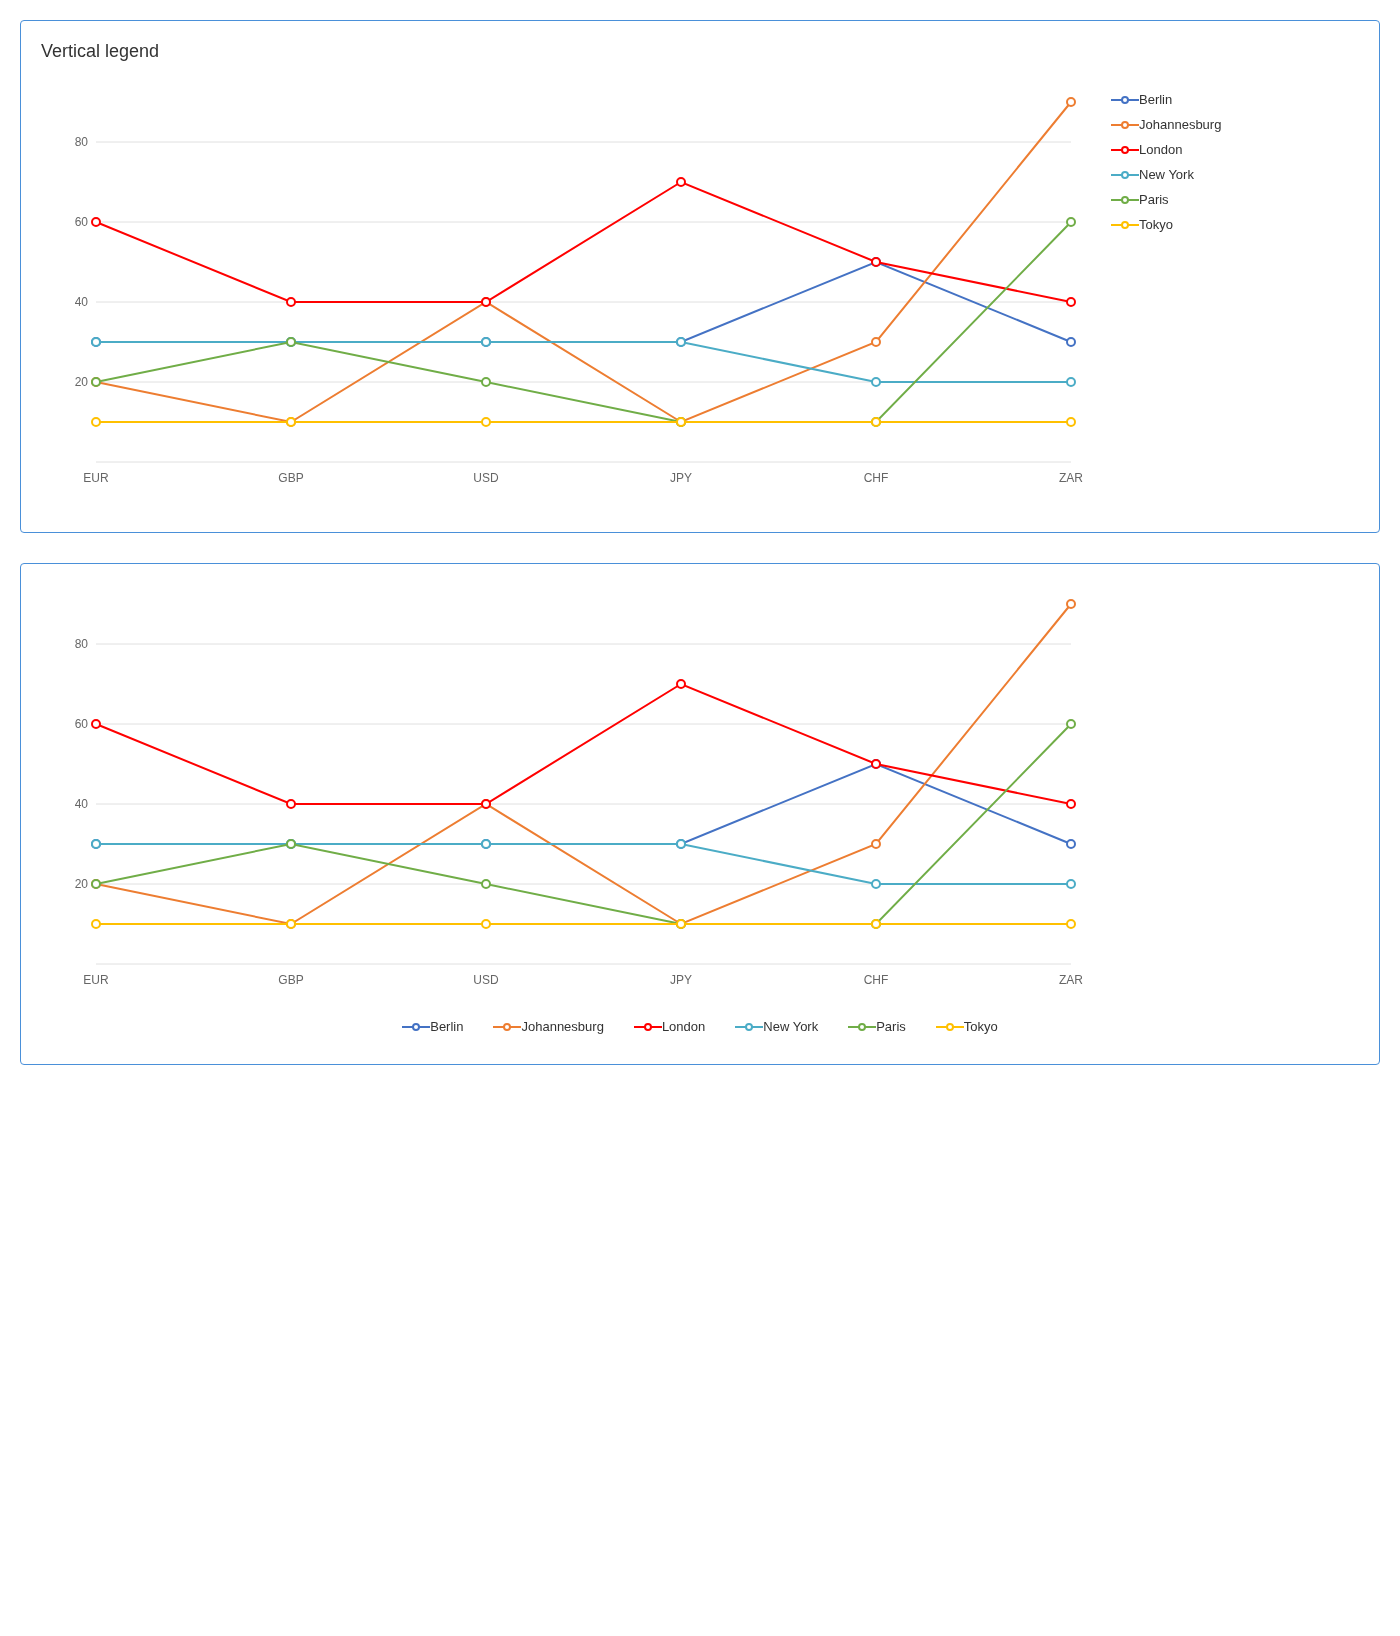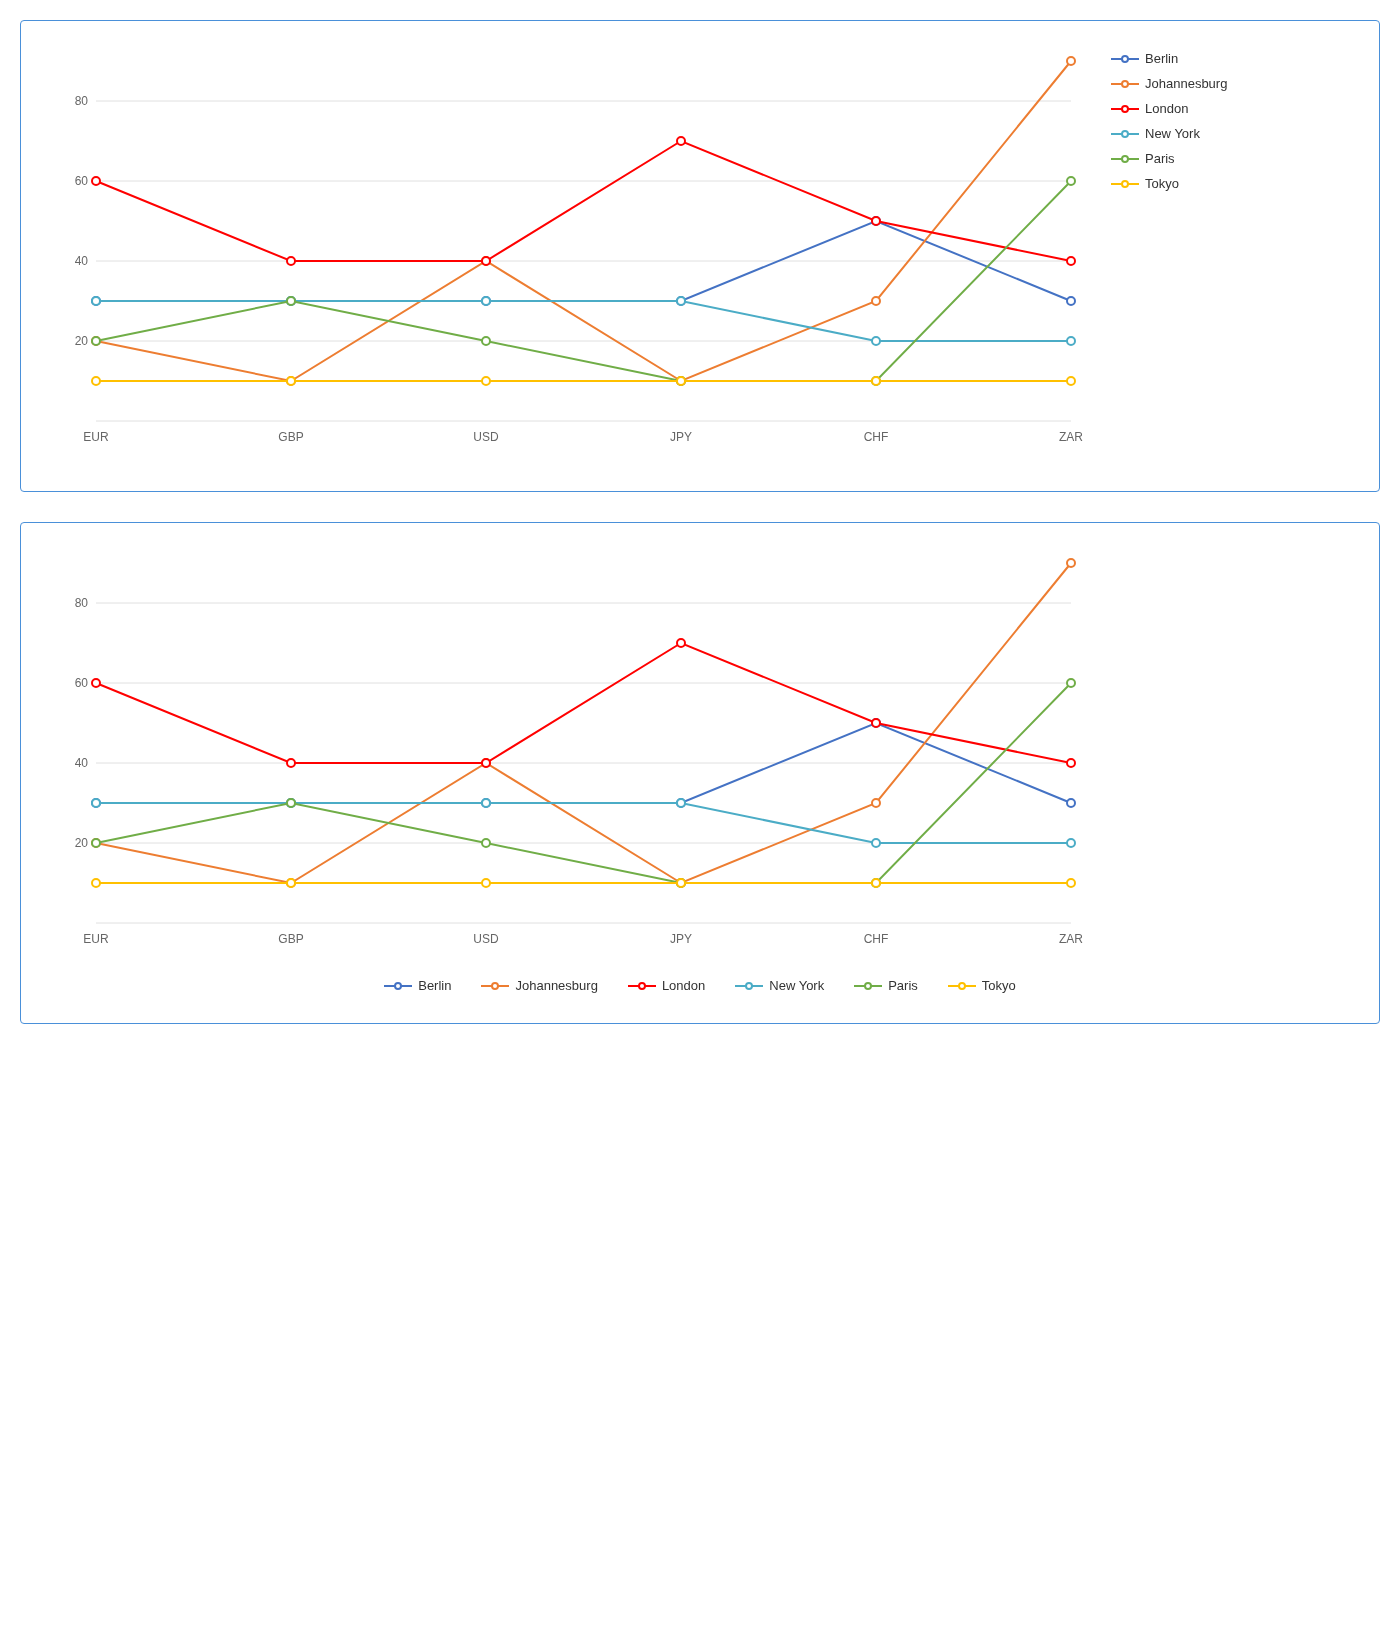--- a/index.html
+++ b/index.html
@@ -39,34 +39,35 @@
       display: flex;
       flex-direction: row;
       gap: 30px;
       justify-content: center;
       margin-top: 15px;
       flex-wrap: wrap;
     }
     .legend-item {
       display: flex;
       align-items: center;
-      gap: 6px;
+      gap: 0;
       font-size: 13px;
       color: #333;
     }
     .chart-wrapper-horizontal {
       display: flex;
       flex-direction: column;
     }
   </style>
 </head>
 <body>
 
 <div id="app">
     <div class="chart-container">
+  <div class="chart-title">Vertical legend</div>
   <div class="chart-area">
     <svg width="1050" height="420" xmlns="http://www.w3.org/2000/svg">
           <line x1="55" y1="380" x2="1030" y2="380" stroke="#e0e0e0" stroke-width="1"></line>
           <line x1="55" y1="300" x2="1030" y2="300" stroke="#e0e0e0" stroke-width="1"></line>
           <line x1="55" y1="220" x2="1030" y2="220" stroke="#e0e0e0" stroke-width="1"></line>
           <line x1="55" y1="140" x2="1030" y2="140" stroke="#e0e0e0" stroke-width="1"></line>
           <line x1="55" y1="60" x2="1030" y2="60" stroke="#e0e0e0" stroke-width="1"></line>
           <text x="47" y="304" text-anchor="end" font-size="12" fill="#666">20</text>
           <text x="47" y="224" text-anchor="end" font-size="12" fill="#666">40</text>
           <text x="47" y="144" text-anchor="end" font-size="12" fill="#666">60</text>

